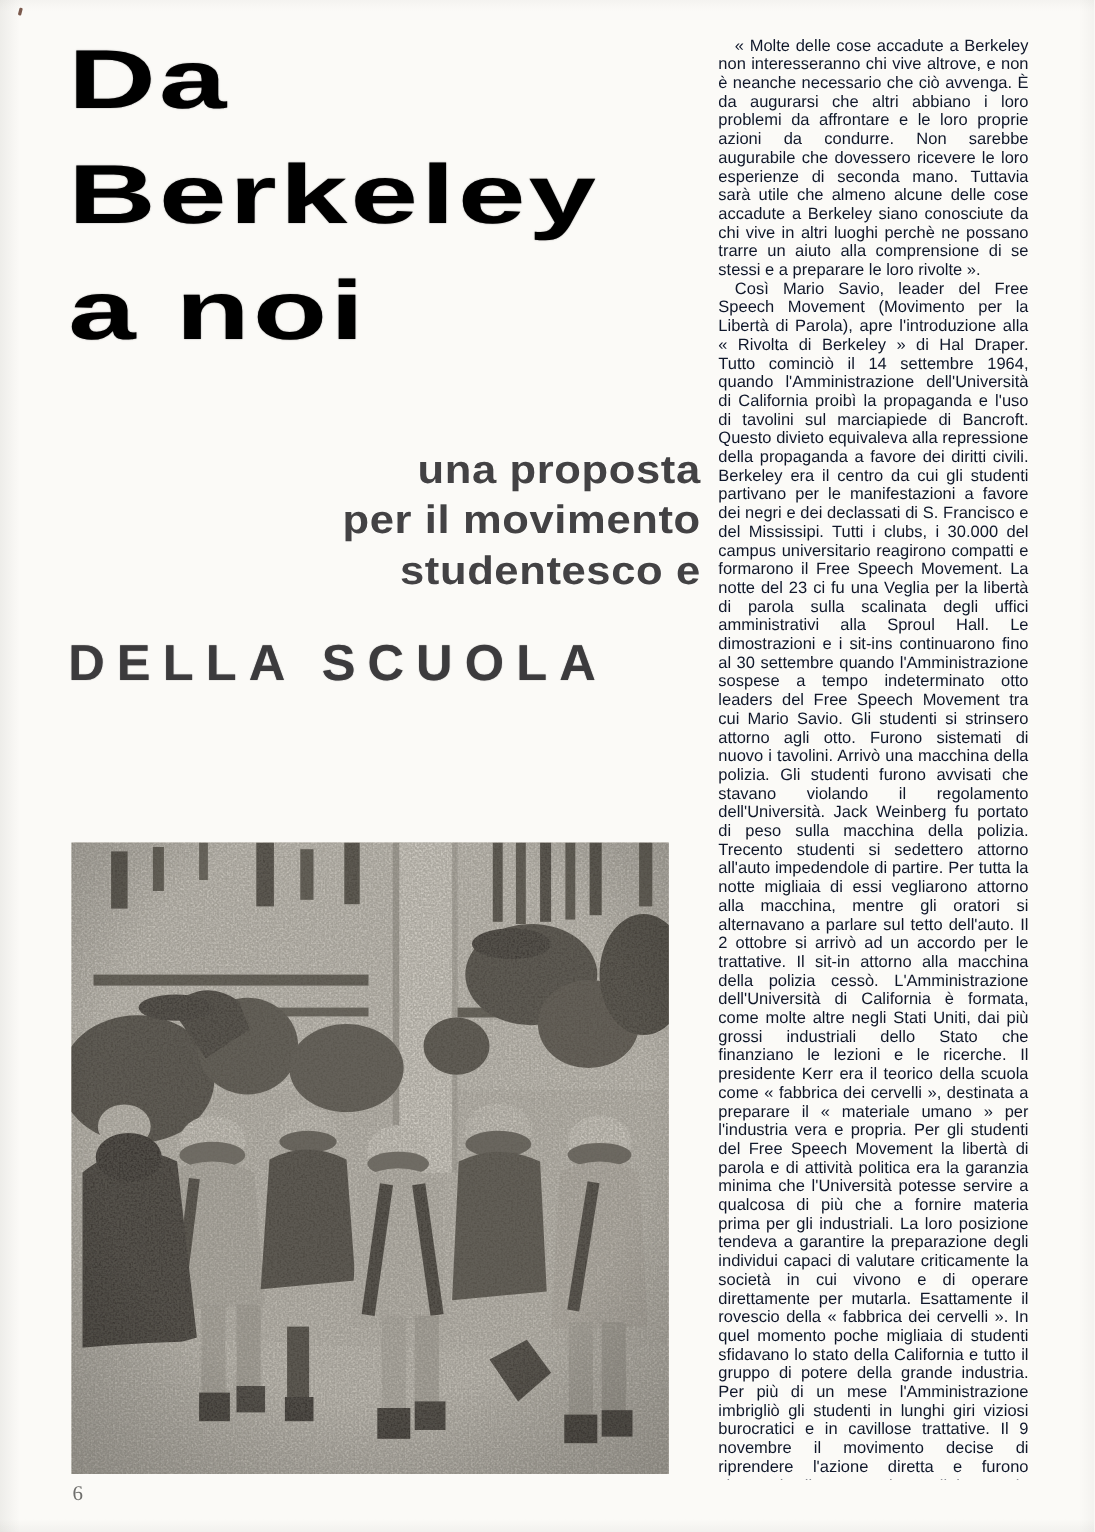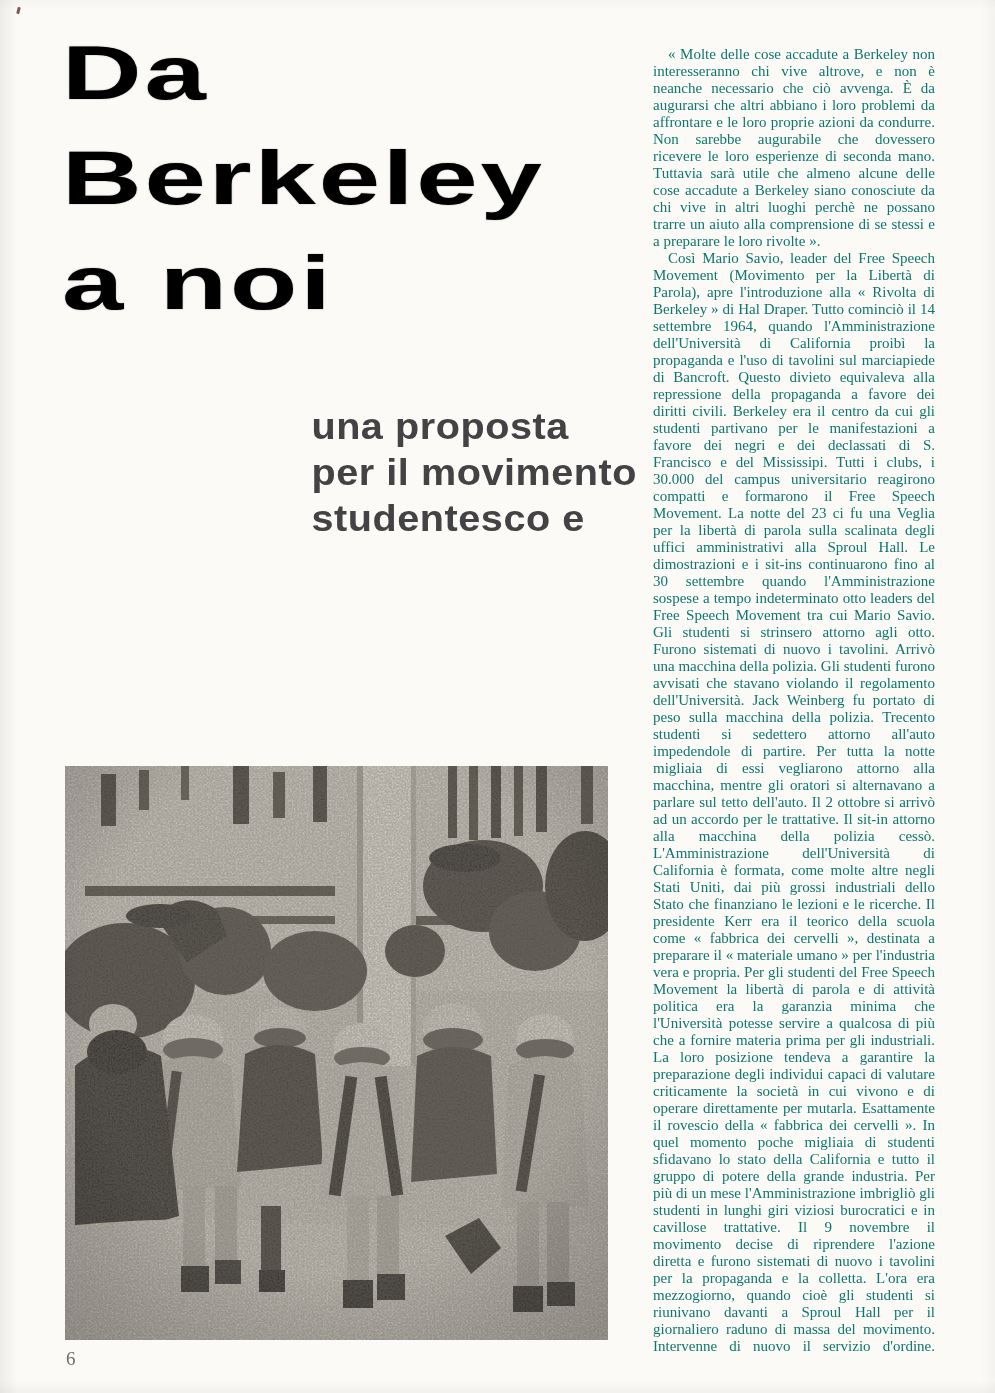--- a/index.html
+++ b/index.html
@@ -33,21 +33,21 @@
     font-size: 76px; line-height: 105px;
     letter-spacing: 2px;
     transform: scaleX(1.45); transform-origin: 0 50%;
     white-space: nowrap;
     text-shadow: 0 0 1px rgba(61,60,62,0.7);
   }
 
   
   .subtitle {
     position: absolute; right: 358px; top: 404px;
-    color: #434244;
+    text-align: right; color: #434244;
   }
   .subtitle .subtitle-line {
     font-family: "Liberation Sans", sans-serif;
     font-weight: bold;
     font-size: 36px; line-height: 46px;
     letter-spacing: 0.5px; white-space: nowrap;
     transform: scaleX(1.1); transform-origin: 100% 50%;
   }
 
   
@@ -64,24 +64,24 @@
   
   .photo {
     position: absolute; left: 65px; top: 766px;
     width: 543px; height: 574px;
     background: #c7c3ba;
   }
   .photo svg { display: block; width: 100%; height: 100%; }
 
   
   .article {
-    position: absolute; left: 653px; top: 46px;
+    position: absolute; left: 653px; top: 33px;
     width: 282px; height: 1312px; overflow: hidden;
-    color: #0f766e;
-    font-family: Liberation Serif, serif;
+    color: #0f172a;
+    font-family: Liberation Sans, sans-serif;
     font-size: 15px; line-height: 17px;
     text-align: justify;
   }
   .article p { margin: 0; text-indent: 15px; }
 
   
   .page-number {
     position: absolute; left: 66px; top: 1348px;
     font-family: "Liberation Serif", serif;
     font-size: 19px; color: #6e6e6c;
@@ -99,20 +99,21 @@
   <div class="title-line">a noi</div>
 </div>
 
 <div class="subtitle">
   <div class="subtitle-line">una proposta</div>
   <div class="subtitle-line">per il movimento</div>
   <div class="subtitle-line">studentesco e</div>
 </div>
 
 <div class="heading">
+  <div class="heading-line-2">DELLA SCUOLA</div>
 </div>
 
 <div class="photo">
   <svg viewBox="0 0 543 574" preserveAspectRatio="none">
     <defs>
       <filter id="grain" x="0" y="0" width="100%" height="100%">
         <feTurbulence type="fractalNoise" baseFrequency="0.55" numOctaves="2" seed="11" result="n"></feTurbulence>
         <feColorMatrix in="n" type="matrix" values="0 0 0 0 0.18  0 0 0 0 0.17  0 0 0 0 0.15  0.9 0.9 0.9 0 -0.55"></feColorMatrix>
       </filter>
       <pattern id="ht" width="4" height="4" patternUnits="userSpaceOnUse">

